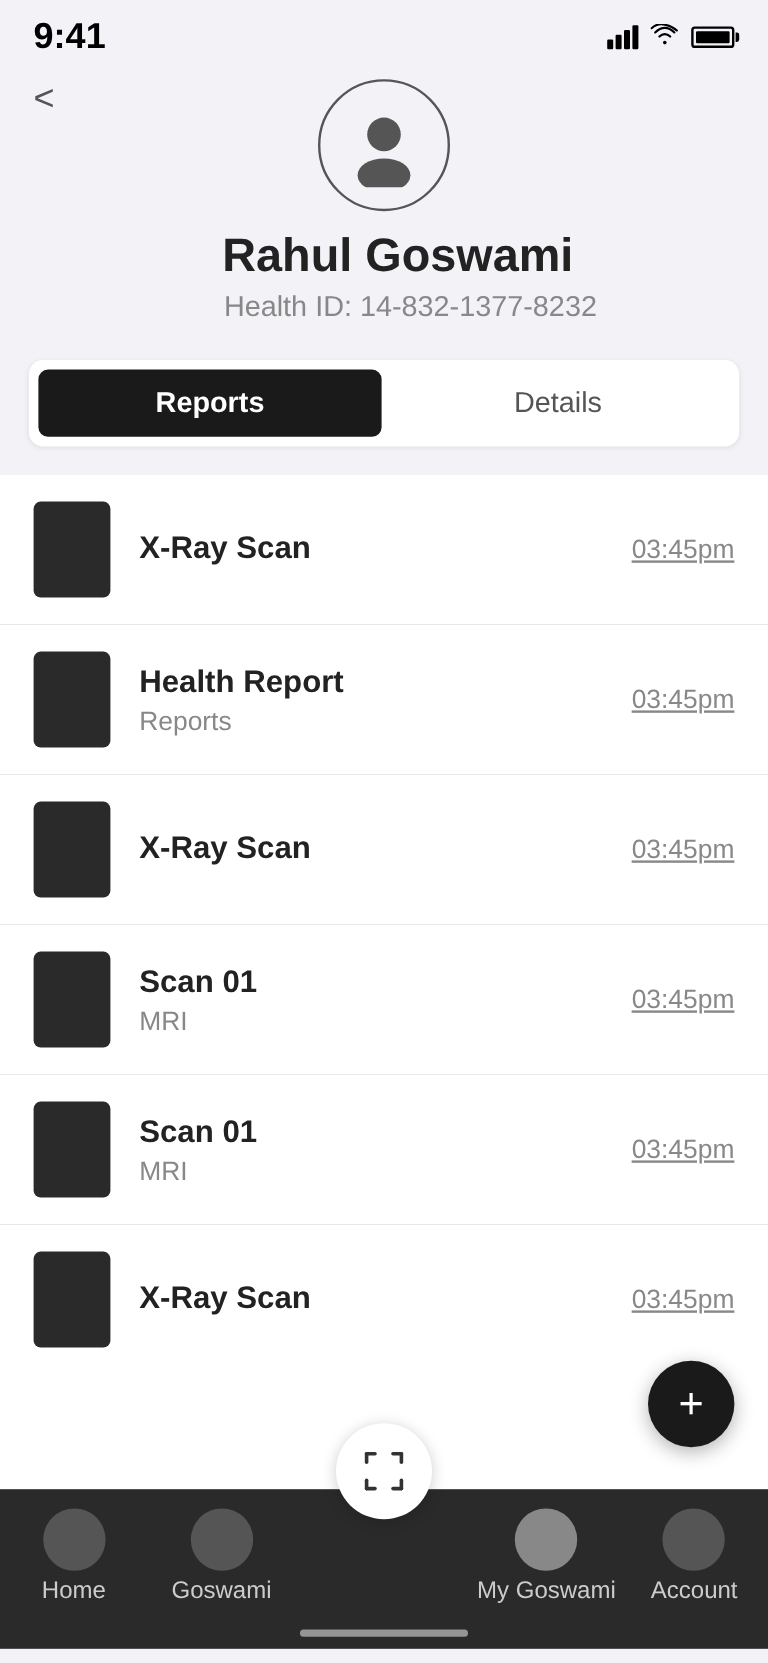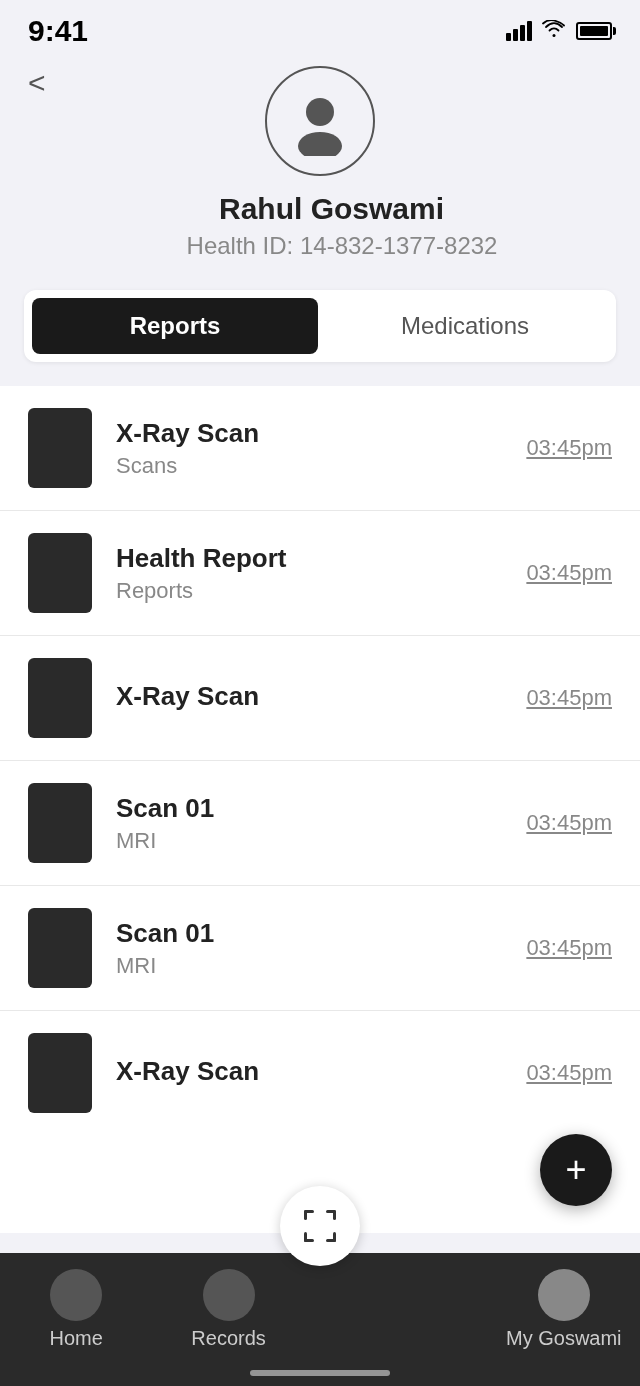--- a/index.html
+++ b/index.html
@@ -101,21 +101,21 @@
       display: flex;
       align-items: center;
       justify-content: center;
       margin-bottom: 16px;
     }
     .avatar-svg {
       width: 70px;
       height: 70px;
     }
     .user-name {
-      font-size: 30px;
+      font-size: 39px;
       font-weight: 600;
       color: #222;
       margin-bottom: 6px;
       margin-left: 23px;
     }
     .health-id {
       font-size: 24px;
       color: #888;
       margin-left: 44px;
     }
@@ -207,21 +207,21 @@
     }
     .fab-plus {
       color: #fff;
       font-size: 36px;
       line-height: 1;
     }
 
     
     .bottom-nav {
       position: absolute;
-      bottom: 0;
+      bottom: 12px;
       left: 0;
       right: 0;
       background: #2a2a2a;
       padding: 16px 0 36px;
     }
     .nav-items {
       display: flex;
       justify-content: space-around;
       align-items: center;
     }
@@ -318,30 +318,29 @@
       <circle cx="35" cy="26" r="14" fill="#555"></circle>
       <ellipse cx="35" cy="60" rx="22" ry="14" fill="#555"></ellipse>
     </svg>
   </div>
   <div class="user-name">Rahul Goswami</div>
   <div class="health-id">Health ID:  14-832-1377-8232</div>
 </div>
 
 <div class="tab-bar">
   <div class="tab-item active">Reports</div>
-  <div class="tab-item">Medications</div>
+  <div class="tab-item">Details</div>
 </div>
 
 <div class="content">
 
   <div class="record-item">
     <div class="record-thumb"></div>
     <div class="record-info">
       <div class="record-title">X-Ray Scan</div>
-      <div class="record-subtitle">Scans</div>
     </div>
     <div class="record-time">03:45pm</div>
   </div>
 
   <div class="record-item">
     <div class="record-thumb"></div>
     <div class="record-info">
       <div class="record-title">Health Report</div>
       <div class="record-subtitle">Reports</div>
     </div>
@@ -403,25 +402,29 @@
 </div>
 
 <div class="bottom-nav">
   <div class="nav-items">
     <div class="nav-item">
       <div class="nav-icon"></div>
       <span class="nav-label">Home</span>
     </div>
     <div class="nav-item">
       <div class="nav-icon"></div>
-      <span class="nav-label">Records</span>
+      <span class="nav-label">Goswami</span>
     </div>
     <div class="nav-item" style="flex:1.2;">
       <div style="height:52px;"></div>
       <span class="nav-label"></span>
     </div>
     <div class="nav-item">
       <div class="nav-icon active-icon"></div>
       <span class="nav-label">My Goswami</span>
     </div>
+    <div class="nav-item">
+      <div class="nav-icon"></div>
+      <span class="nav-label">Account</span>
+    </div>
   </div>
   <div class="home-indicator"></div>
 </div>
 
 </body></html>

